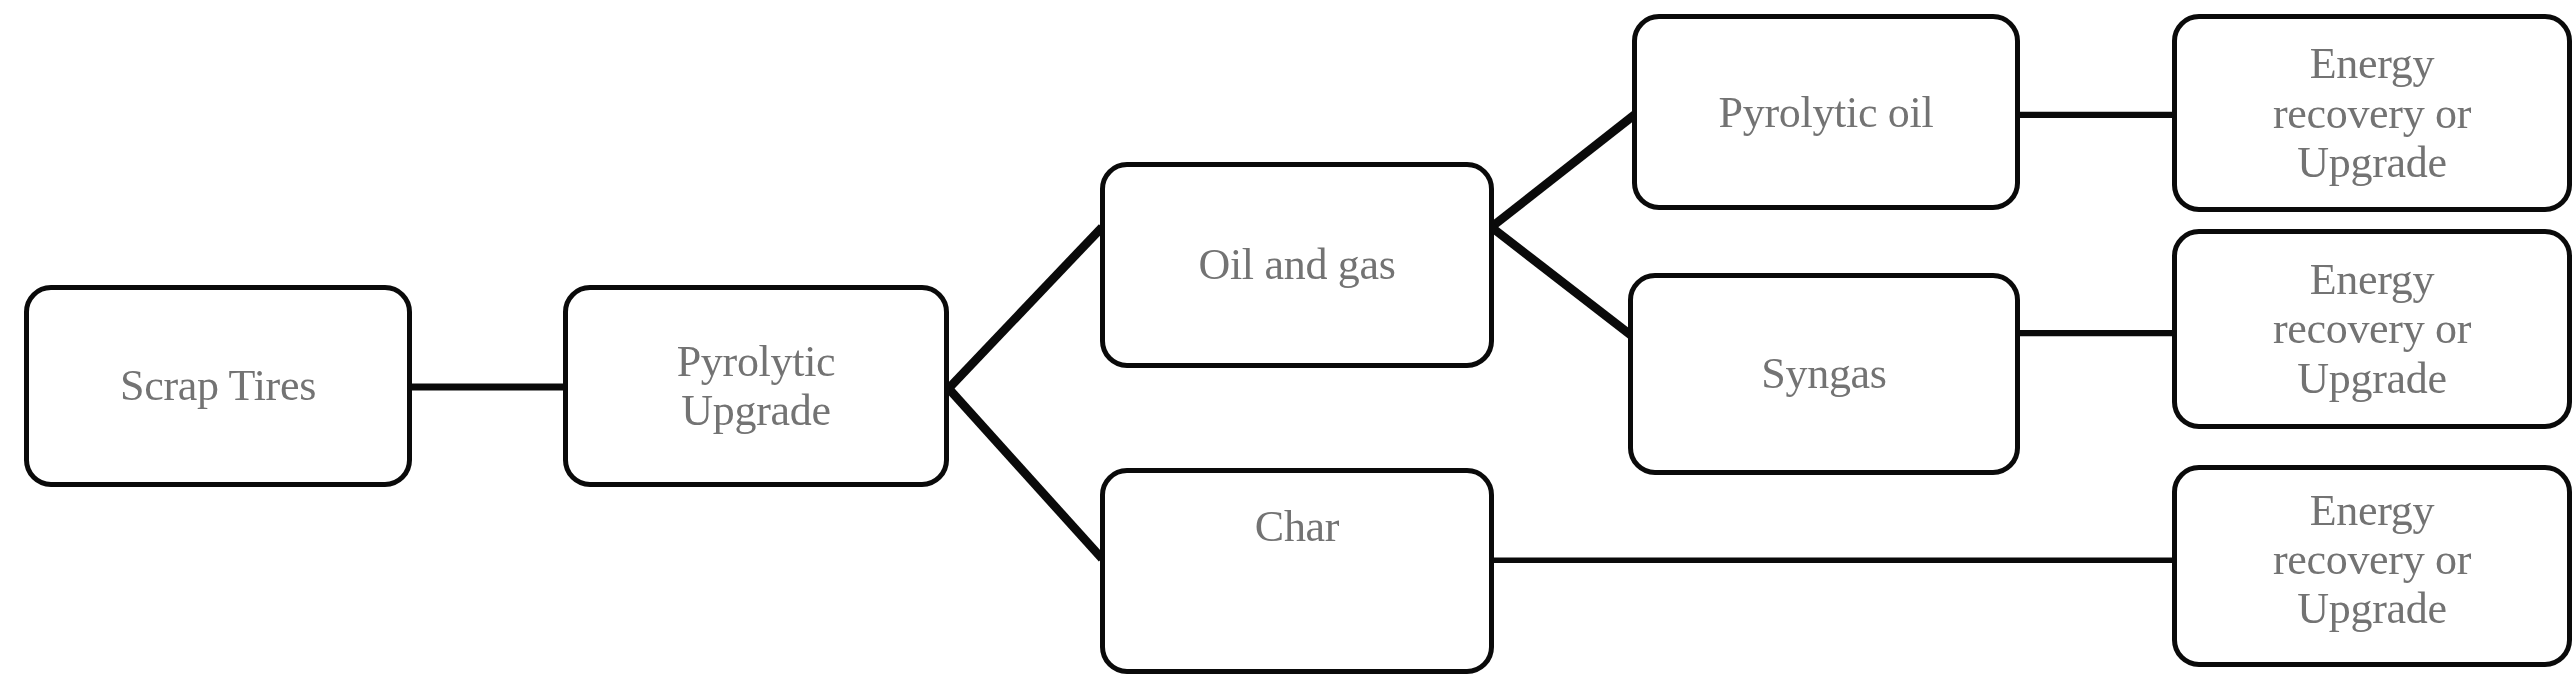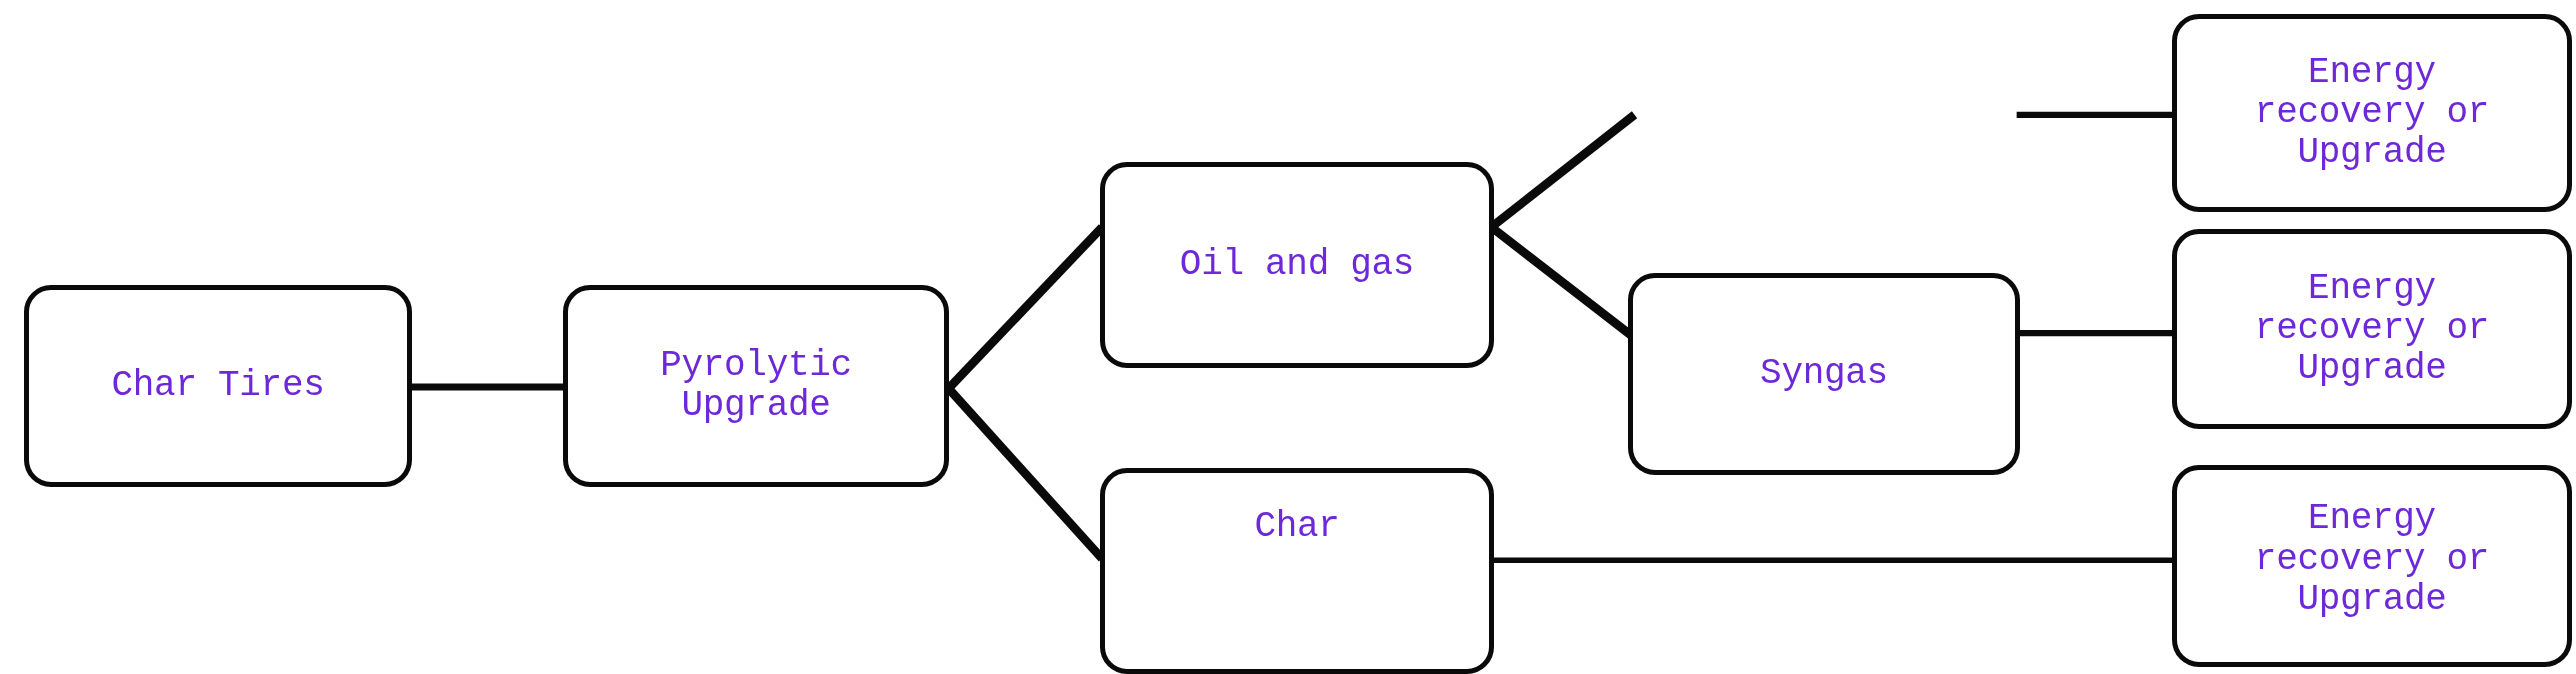--- a/index.html
+++ b/index.html
@@ -32,24 +32,24 @@
     background: #ffffff;
     border: 5.5px solid #0a0a0a;
     border-radius: 27px;
     display: flex;
     align-items: center;
     justify-content: center;
     text-align: center;
     z-index: 2;
   }
   .node .node-label {
-    font-family: Liberation Mono, monospace;
-    font-size: 36px;
+    font-family: Liberation Serif, serif;
+    font-size: 44px;
     line-height: 1.12;
-    color: #6d28d9;
+    color: #737373;
     letter-spacing: -0.3px;
     white-space: pre-line;
     padding: 0 8px;
   }
   
   .n-scrap-tires        { left: 24px;   top: 285px; width: 388px; height: 202px; }
   .n-pyrolytic-reactor  { left: 563px;  top: 285px; width: 386px; height: 202px; }
   .n-oil-and-gas        { left: 1100px; top: 123px; width: 394px; height: 206px; margin-top: 39px; }
   .n-char               { left: 1100px; top: 468px; width: 394px; height: 206px; }
   .n-pyrolytic-oil      { left: 1632px; top: 14.2px;  width: 388px; height: 196px; }
@@ -85,36 +85,39 @@
 
       <line x1="2549" y1="145" x2="2750" y2="145" stroke-width="8"></line>
 
       <line x1="2549" y1="421" x2="2750" y2="421" stroke-width="8"></line>
 
       <line x1="1884" y1="708" x2="2750" y2="708" stroke-width="7"></line>
     </g>
   </svg>
 
   <div class="node n-scrap-tires">
-    <span class="node-label">Char Tires</span>
+    <span class="node-label">Scrap Tires</span>
   </div>
 
   <div class="node n-pyrolytic-reactor">
     <span class="node-label">Pyrolytic
 Upgrade</span>
   </div>
 
   <div class="node n-oil-and-gas">
     <span class="node-label">Oil and gas</span>
   </div>
 
   <div class="node n-char">
     <span class="node-label">Char</span>
   </div>
 
+  <div class="node n-pyrolytic-oil">
+    <span class="node-label">Pyrolytic oil</span>
+  </div>
 
   <div class="node n-syngas">
     <span class="node-label">Syngas</span>
   </div>
 
   <div class="node n-energy-oil">
     <span class="node-label">Energy
 recovery or
 Upgrade</span>
   </div>

